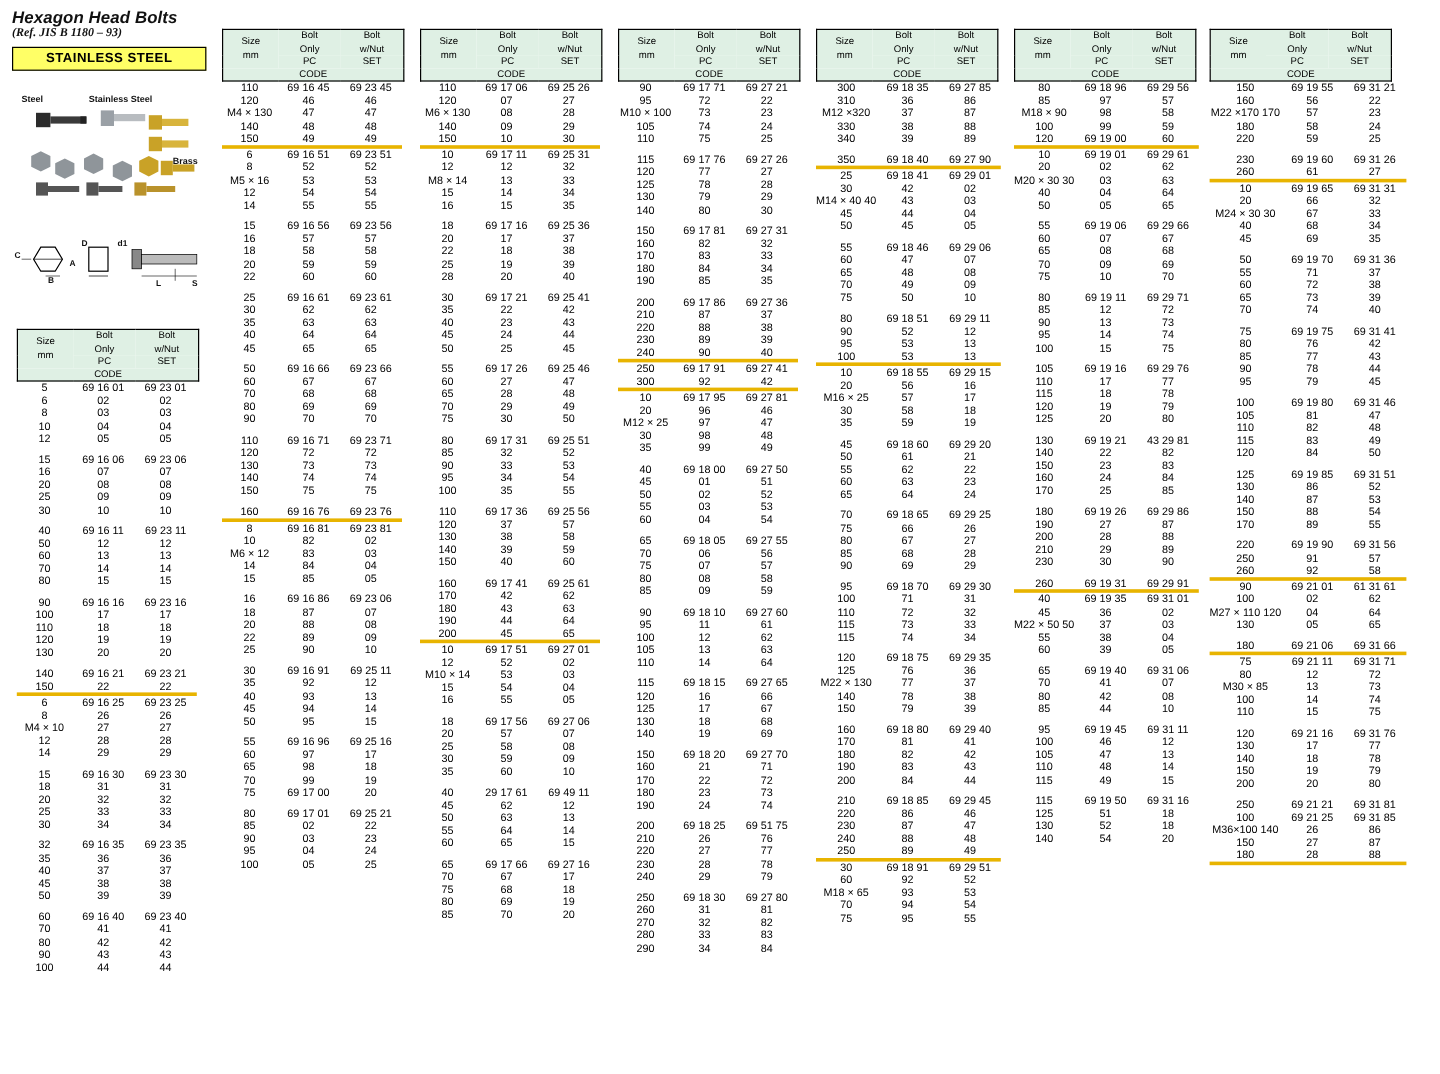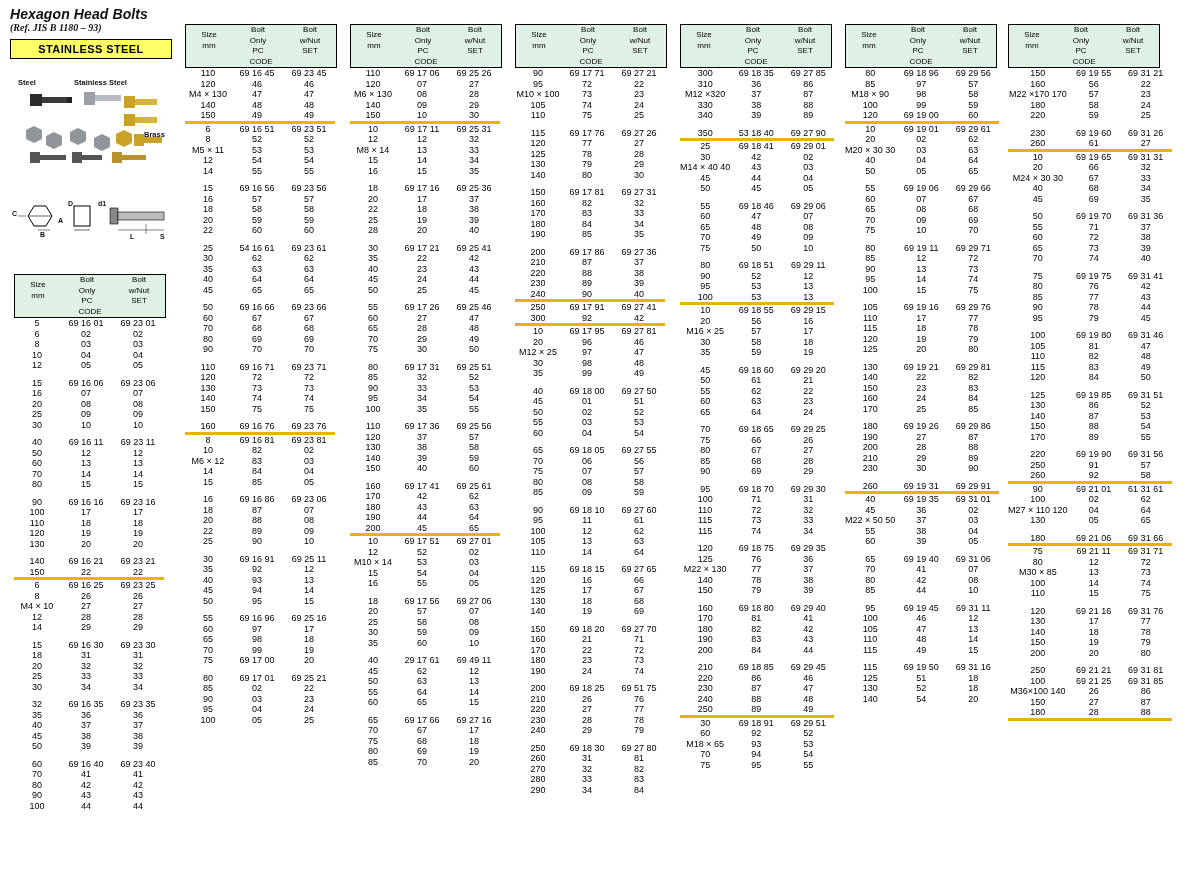--- a/index.html
+++ b/index.html
@@ -429,21 +429,21 @@
               <td class="sz sizecell">6</td>
               <td class="c1">69 16 51</td>
               <td class="c2">69 23 51</td>
             </tr>
             <tr>
               <td class="sz sizecell">8</td>
               <td class="c1">52</td>
               <td class="c2">52</td>
             </tr>
             <tr>
-              <td class="sz sizecell">M5 × 11</td>
+              <td class="sz sizecell">M5 × 16</td>
               <td class="c1">53</td>
               <td class="c2">53</td>
             </tr>
             <tr>
               <td class="sz sizecell">12</td>
               <td class="c1">54</td>
               <td class="c2">54</td>
             </tr>
             <tr>
               <td class="sz sizecell">14</td>
@@ -476,21 +476,21 @@
             <tr>
               <td class="sz sizecell">22</td>
               <td class="c1">60</td>
               <td class="c2">60</td>
             </tr>
             <tr>
               <td colspan="3" class="spacer"></td>
             </tr>
             <tr>
               <td class="sz sizecell">25</td>
-              <td class="c1">54 16 61</td>
+              <td class="c1">69 16 61</td>
               <td class="c2">69 23 61</td>
             </tr>
             <tr>
               <td class="sz sizecell">30</td>
               <td class="c1">62</td>
               <td class="c2">62</td>
             </tr>
             <tr>
               <td class="sz sizecell">35</td>
               <td class="c1">63</td>
@@ -1488,21 +1488,21 @@
             <tr>
               <td class="sz sizecell">340</td>
               <td class="c1">39</td>
               <td class="c2">89</td>
             </tr>
             <tr>
               <td colspan="3" class="spacer"></td>
             </tr>
             <tr>
               <td class="sz sizecell">350</td>
-              <td class="c1">53 18 40</td>
+              <td class="c1">69 18 40</td>
               <td class="c2">69 27 90</td>
             </tr>
             <tr>
               <td colspan="3" style="padding:0">
                 <div class="ybar"></div>
               </td>
             </tr>
             <tr>
               <td class="sz sizecell">25</td>
               <td class="c1">69 18 41</td>
@@ -1967,21 +1967,21 @@
               <td class="sz sizecell">125</td>
               <td class="c1">20</td>
               <td class="c2">80</td>
             </tr>
             <tr>
               <td colspan="3" class="spacer"></td>
             </tr>
             <tr>
               <td class="sz sizecell">130</td>
               <td class="c1">69 19 21</td>
-              <td class="c2">69 29 81</td>
+              <td class="c2">43 29 81</td>
             </tr>
             <tr>
               <td class="sz sizecell">140</td>
               <td class="c1">22</td>
               <td class="c2">82</td>
             </tr>
             <tr>
               <td class="sz sizecell">150</td>
               <td class="c1">23</td>
               <td class="c2">83</td>

